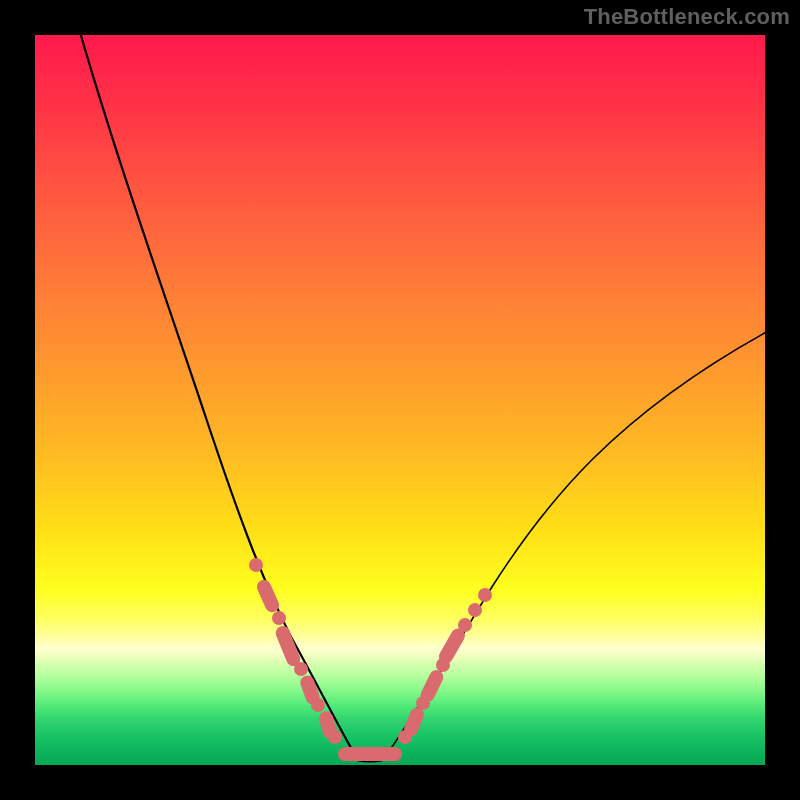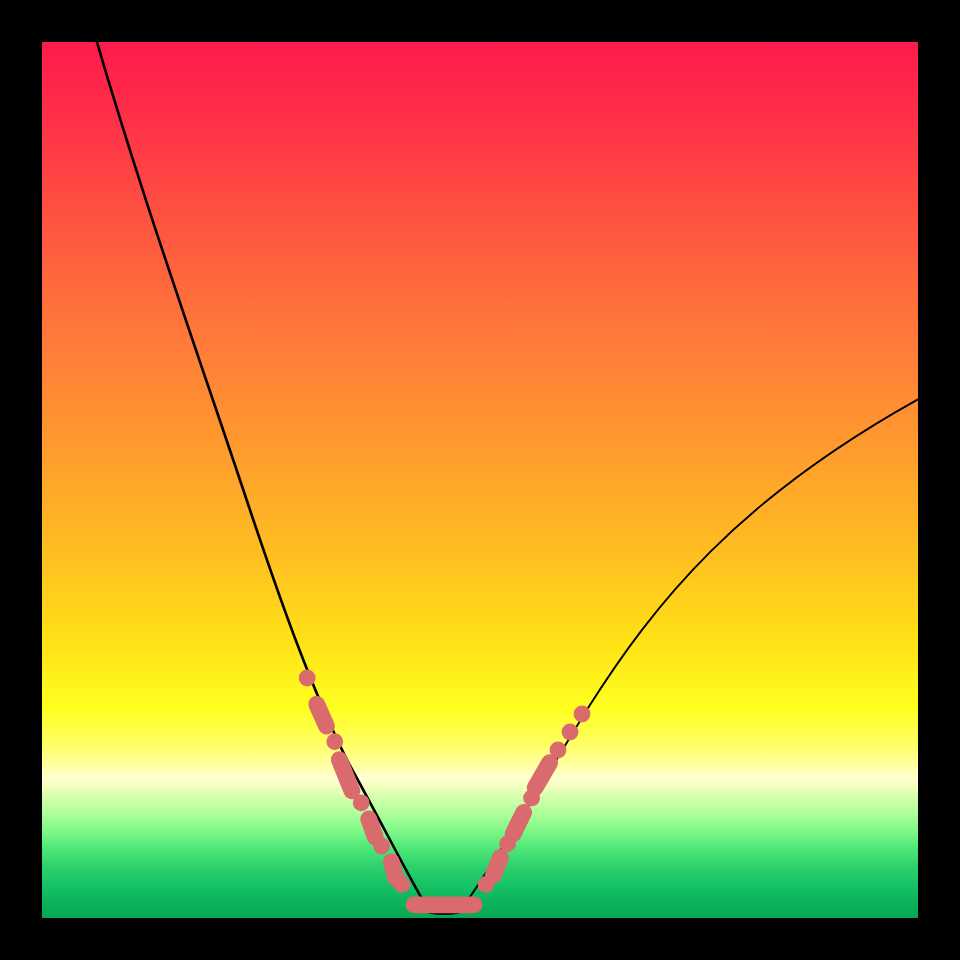--- a/index.html
+++ b/index.html
@@ -81,20 +81,21 @@
     fill: #d96a6e;
   }
   .pill {
     fill: #d96a6e;
   }
 </style>
 </head>
 <body>
 
 <div class="frame">
+  <div class="attribution">TheBottleneck.com</div>
 
   <div class="plot-area">
     <div class="gradient"></div>
 
     <svg class="curves" viewBox="0 0 730 730" preserveAspectRatio="none">
 
       <path class="curve-line" d="M 40 -20
                C 80 120, 130 260, 170 380
                C 200 470, 225 540, 255 600
                C 280 645, 300 685, 320 720"></path>

